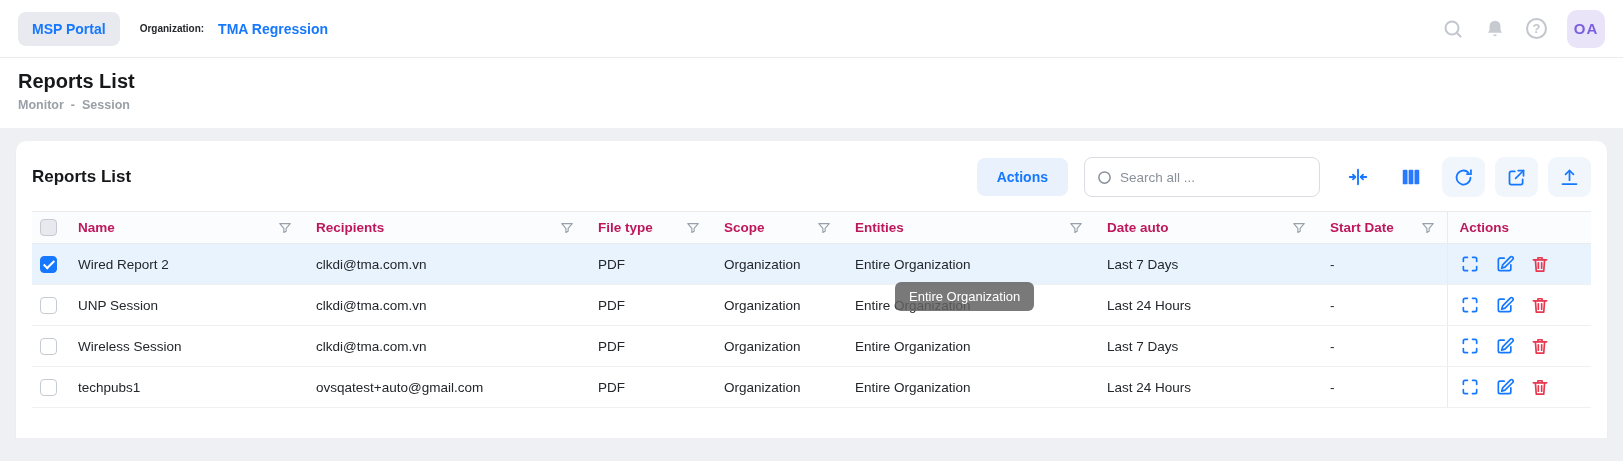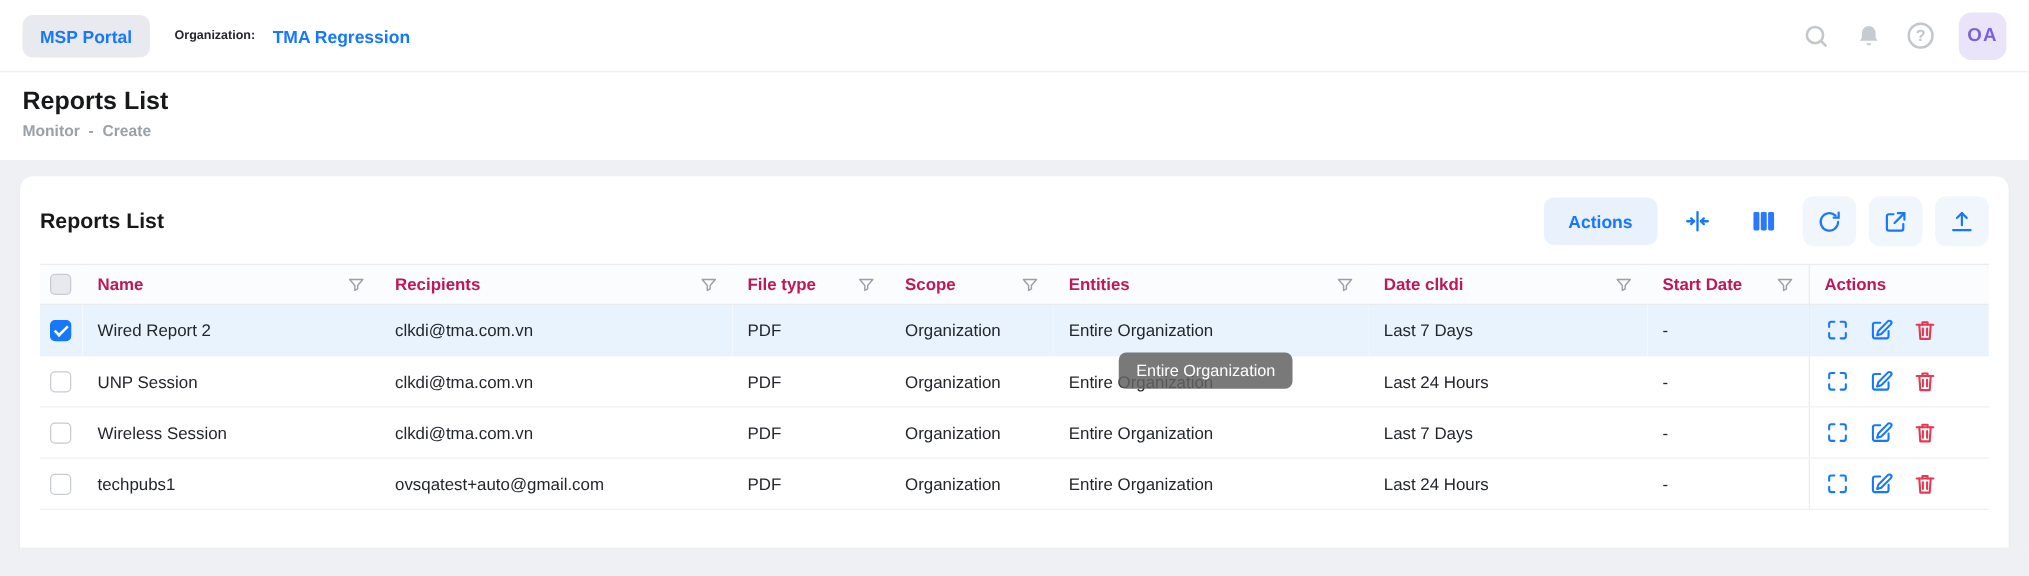--- a/index.html
+++ b/index.html
@@ -86,31 +86,39 @@
       <div class="avatar">OA</div>
     </div>
   </header>
 
   <div class="page-header">
     <div>
       <div class="ph-title">Reports List</div>
       <div class="breadcrumb">
         <span class="crumb">Monitor</span>
         <span>-</span>
-        <span class="crumb">Create</span>
+        <span class="crumb">Session</span>
       </div>
     </div>
   </div>
 
   <div class="body-area">
     <div class="card">
       <div class="card-header">
         <div class="panel-title">Reports List</div>
         <div class="toolbar">
           <button class="actions-btn">Actions</button>
+          <div class="search-box">
+            <span style="display:inline-flex">
+              <svg width="15" height="15" viewBox="0 0 16 16" fill="none">
+                  <circle cx="8" cy="8" r="6" stroke="#8a9099" stroke-width="1.6"></circle>
+                </svg>
+            </span>
+            <input placeholder="Search all ..." style="">
+          </div>
           <button class="icon-btn plain">
             <svg width="22" height="22" viewBox="0 0 24 24" fill="none" stroke="#1677ff" stroke-width="2" stroke-linecap="round" stroke-linejoin="round">
                 <path d="M3 12h6"></path>
                 <path d="M6.5 9.5L9 12l-2.5 2.5"></path>
                 <path d="M21 12h-6"></path>
                 <path d="M17.5 9.5L15 12l2.5 2.5"></path>
                 <path d="M12 4v16"></path>
               </svg>
           </button>
           <button class="icon-btn plain">
@@ -203,21 +211,21 @@
       <span>Entities</span>
       <span class="filter-icon">
         <svg width="14" height="14" viewBox="0 0 16 16" fill="none">
                       <path d="M2 3h12l-4.7 5.4v3.2L6.7 13V8.4L2 3z" stroke="#98a0aa" stroke-width="1.3" stroke-linejoin="round"></path>
                     </svg>
       </span>
     </span>
   </th>
               <th>
     <span class="th-inner">
-      <span>Date clkdi</span>
+      <span>Date auto</span>
       <span class="filter-icon">
         <svg width="14" height="14" viewBox="0 0 16 16" fill="none">
                       <path d="M2 3h12l-4.7 5.4v3.2L6.7 13V8.4L2 3z" stroke="#98a0aa" stroke-width="1.3" stroke-linejoin="round"></path>
                     </svg>
       </span>
     </span>
   </th>
               <th>
     <span class="th-inner">
       <span>Start Date</span>

